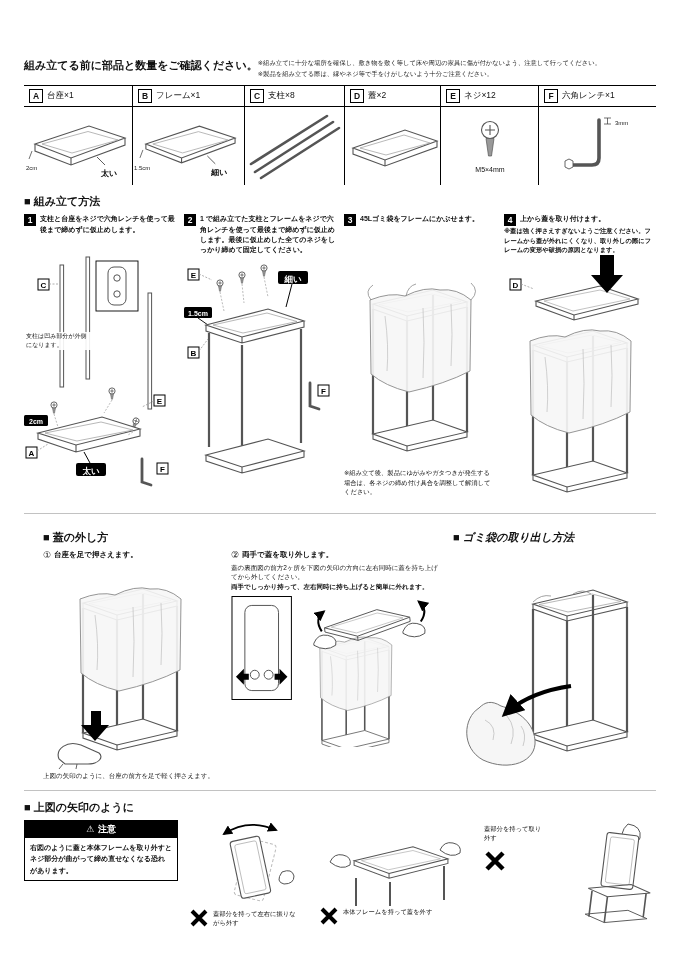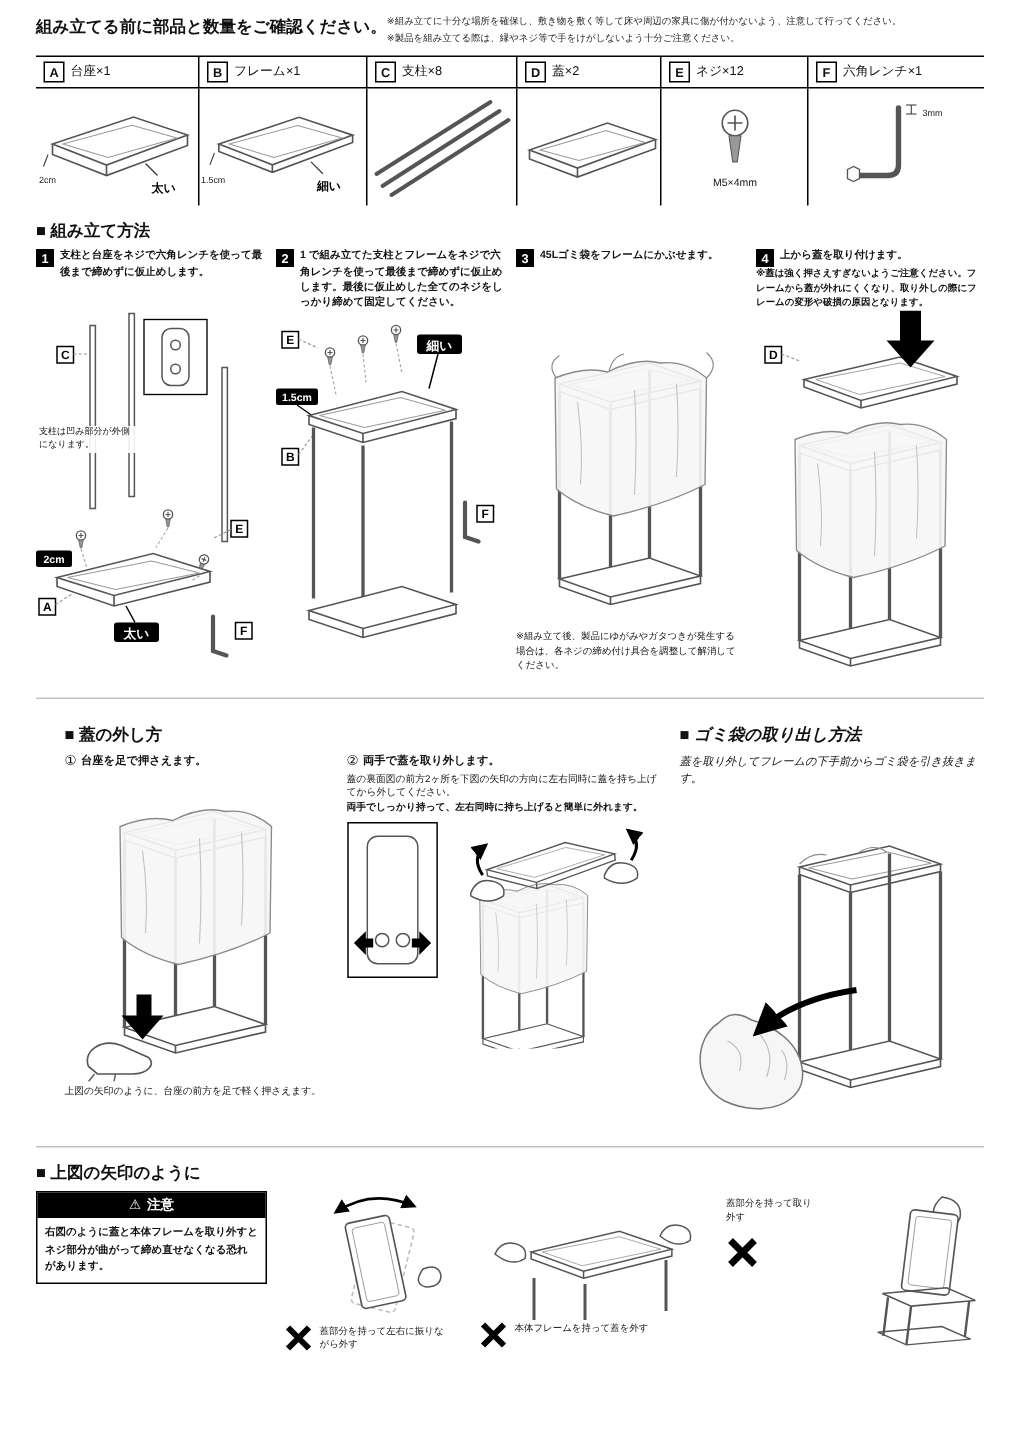--- a/index.html
+++ b/index.html
@@ -1,20 +1,20 @@
 <!DOCTYPE html>
 <html><head>
 <meta charset="utf-8">
 <style>
   html,body{margin:0;padding:0;background:#e9e9e9;}
   .page{width:680px;height:960px;background:#fff;margin:0 auto;position:relative;overflow:hidden;
         font-family:"Liberation Sans","DejaVu Sans",sans-serif;color:#111;}
   .inner{padding:10px 24px 0;}
   
-  .top-row{display:flex;justify-content:space-between;align-items:flex-start;}
+  .top-row{display:flex;justify-content:space-between;align-items:flex-start;margin-top:48px;}
   .main-title{font-size:11px;font-weight:bold;white-space:nowrap;}
   .top-notes{font-size:6.3px;color:#222;line-height:1.7;width:418px;}
   
   .parts{border-top:1.2px solid #000;margin-top:6px;}
   .parts-head{display:flex;border-bottom:1px solid #000;}
   .ph{box-sizing:border-box;display:flex;align-items:center;gap:4px;padding:3px 5px;}
   .parts-body{display:flex;}
   .pc{box-sizing:border-box;display:flex;align-items:flex-end;justify-content:center;padding:3px 1px;height:78px;}
   .bl{border-left:1px solid #000;}
   .w0{width:108px}.w1{width:112px}.w2{width:100px}.w3{width:96px}.w4{width:98px}.w5{width:118px}
@@ -391,21 +391,20 @@
               <path d="M22,36 q-8,-12 2,-20" stroke="#000" stroke-width="2" fill="none" marker-end="url(#ah)"></path>
               <path d="M122,26 q8,-12 -2,-20" stroke="#000" stroke-width="2" fill="none" marker-end="url(#ah)"></path>
             </svg>
           </div>
         </div>
       </div>
     </div>
 
     <div class="mid-right">
       <div class="sec-title">■ ゴミ袋の取り出し方法</div>
-      <div class="mid-text">蓋を取り外してフレームの下手前からゴミ袋を引き抜きます。</div>
       <svg width="212" height="232" viewBox="0 0 212 232">
         <use href="#sym-stand" transform="translate(52,6)"></use>
         <path d="M80,52 q8,-8 18,-6 M120,44 q10,-6 18,0" stroke="#8a8a8a" stroke-width="0.8" fill="none"></path>
         <g>
           <path d="M26,158 C10,168 8,198 30,210 C56,222 84,212 82,190 C80,170 62,160 48,156 C38,150 32,152 26,158 Z" fill="#f6f6f6" stroke="#777" stroke-width="1"></path>
           <path d="M32,170 q12,6 8,20 M54,166 q10,12 4,28 M68,176 q6,8 2,20" stroke="#bfbfbf" stroke-width="0.8" fill="none"></path>
         </g>
         <path d="M118,136 Q76,142 52,164" stroke="#000" stroke-width="4" fill="none" marker-end="url(#ah)"></path>
       </svg>
     </div>

